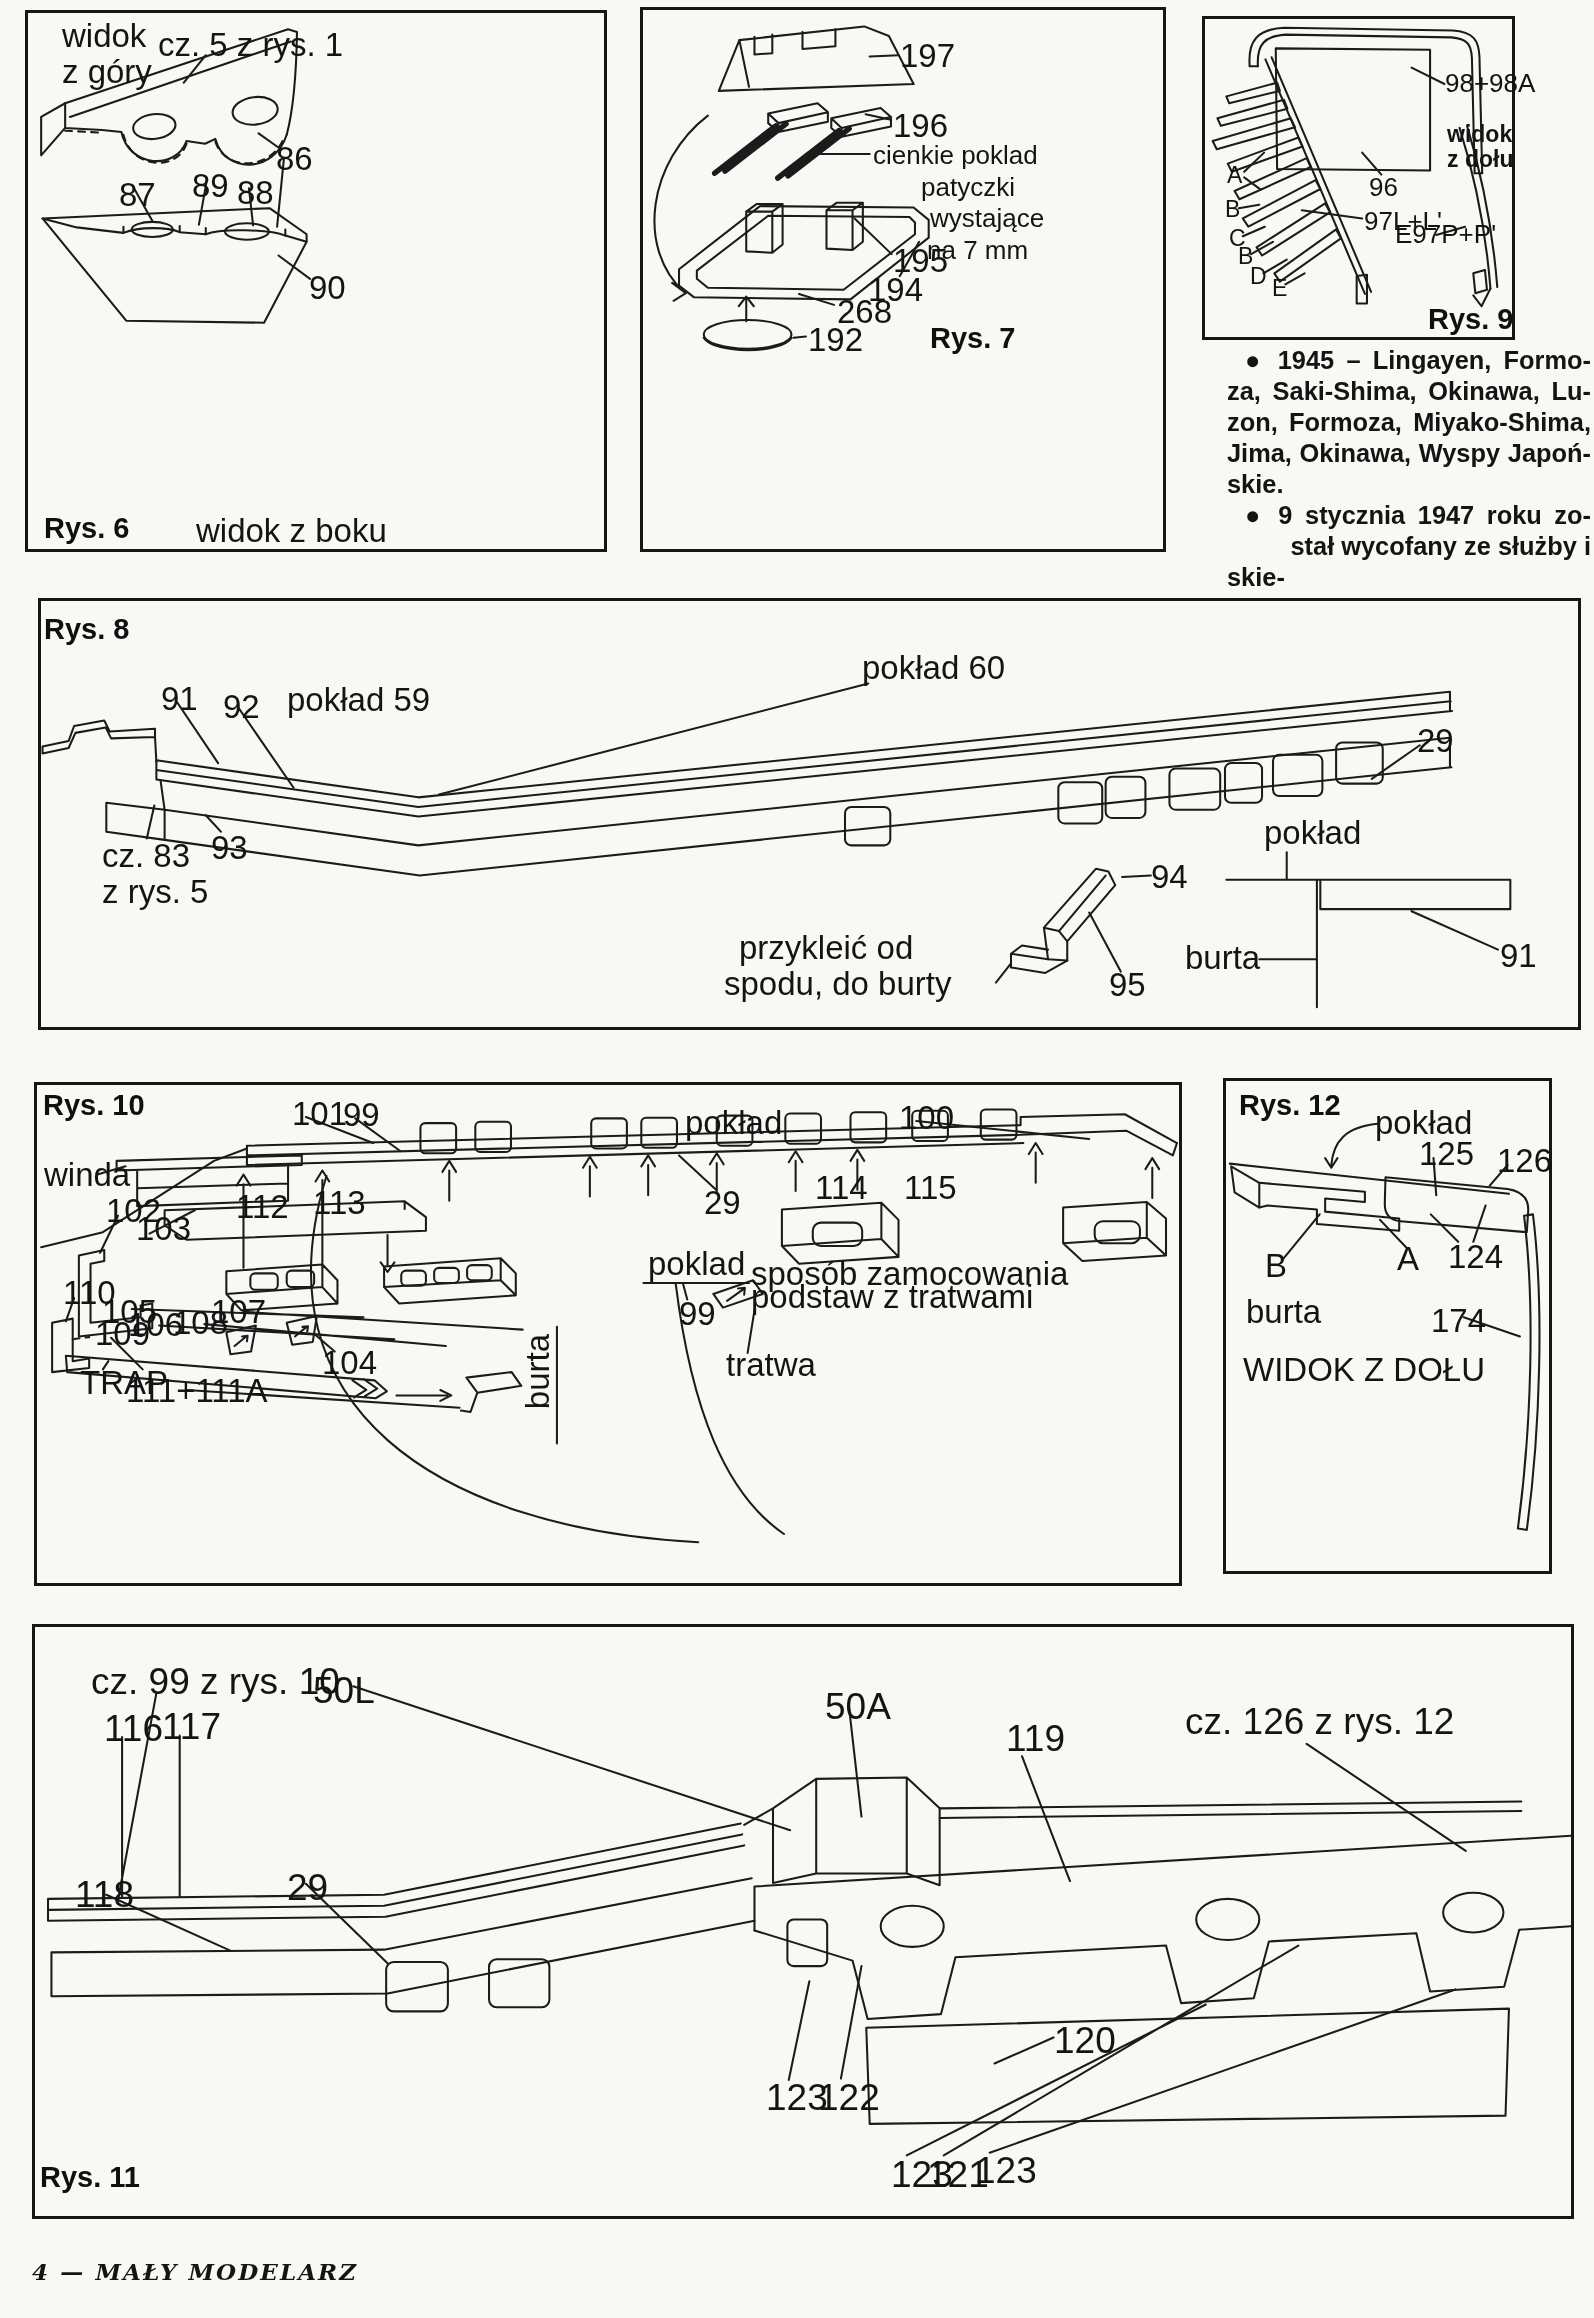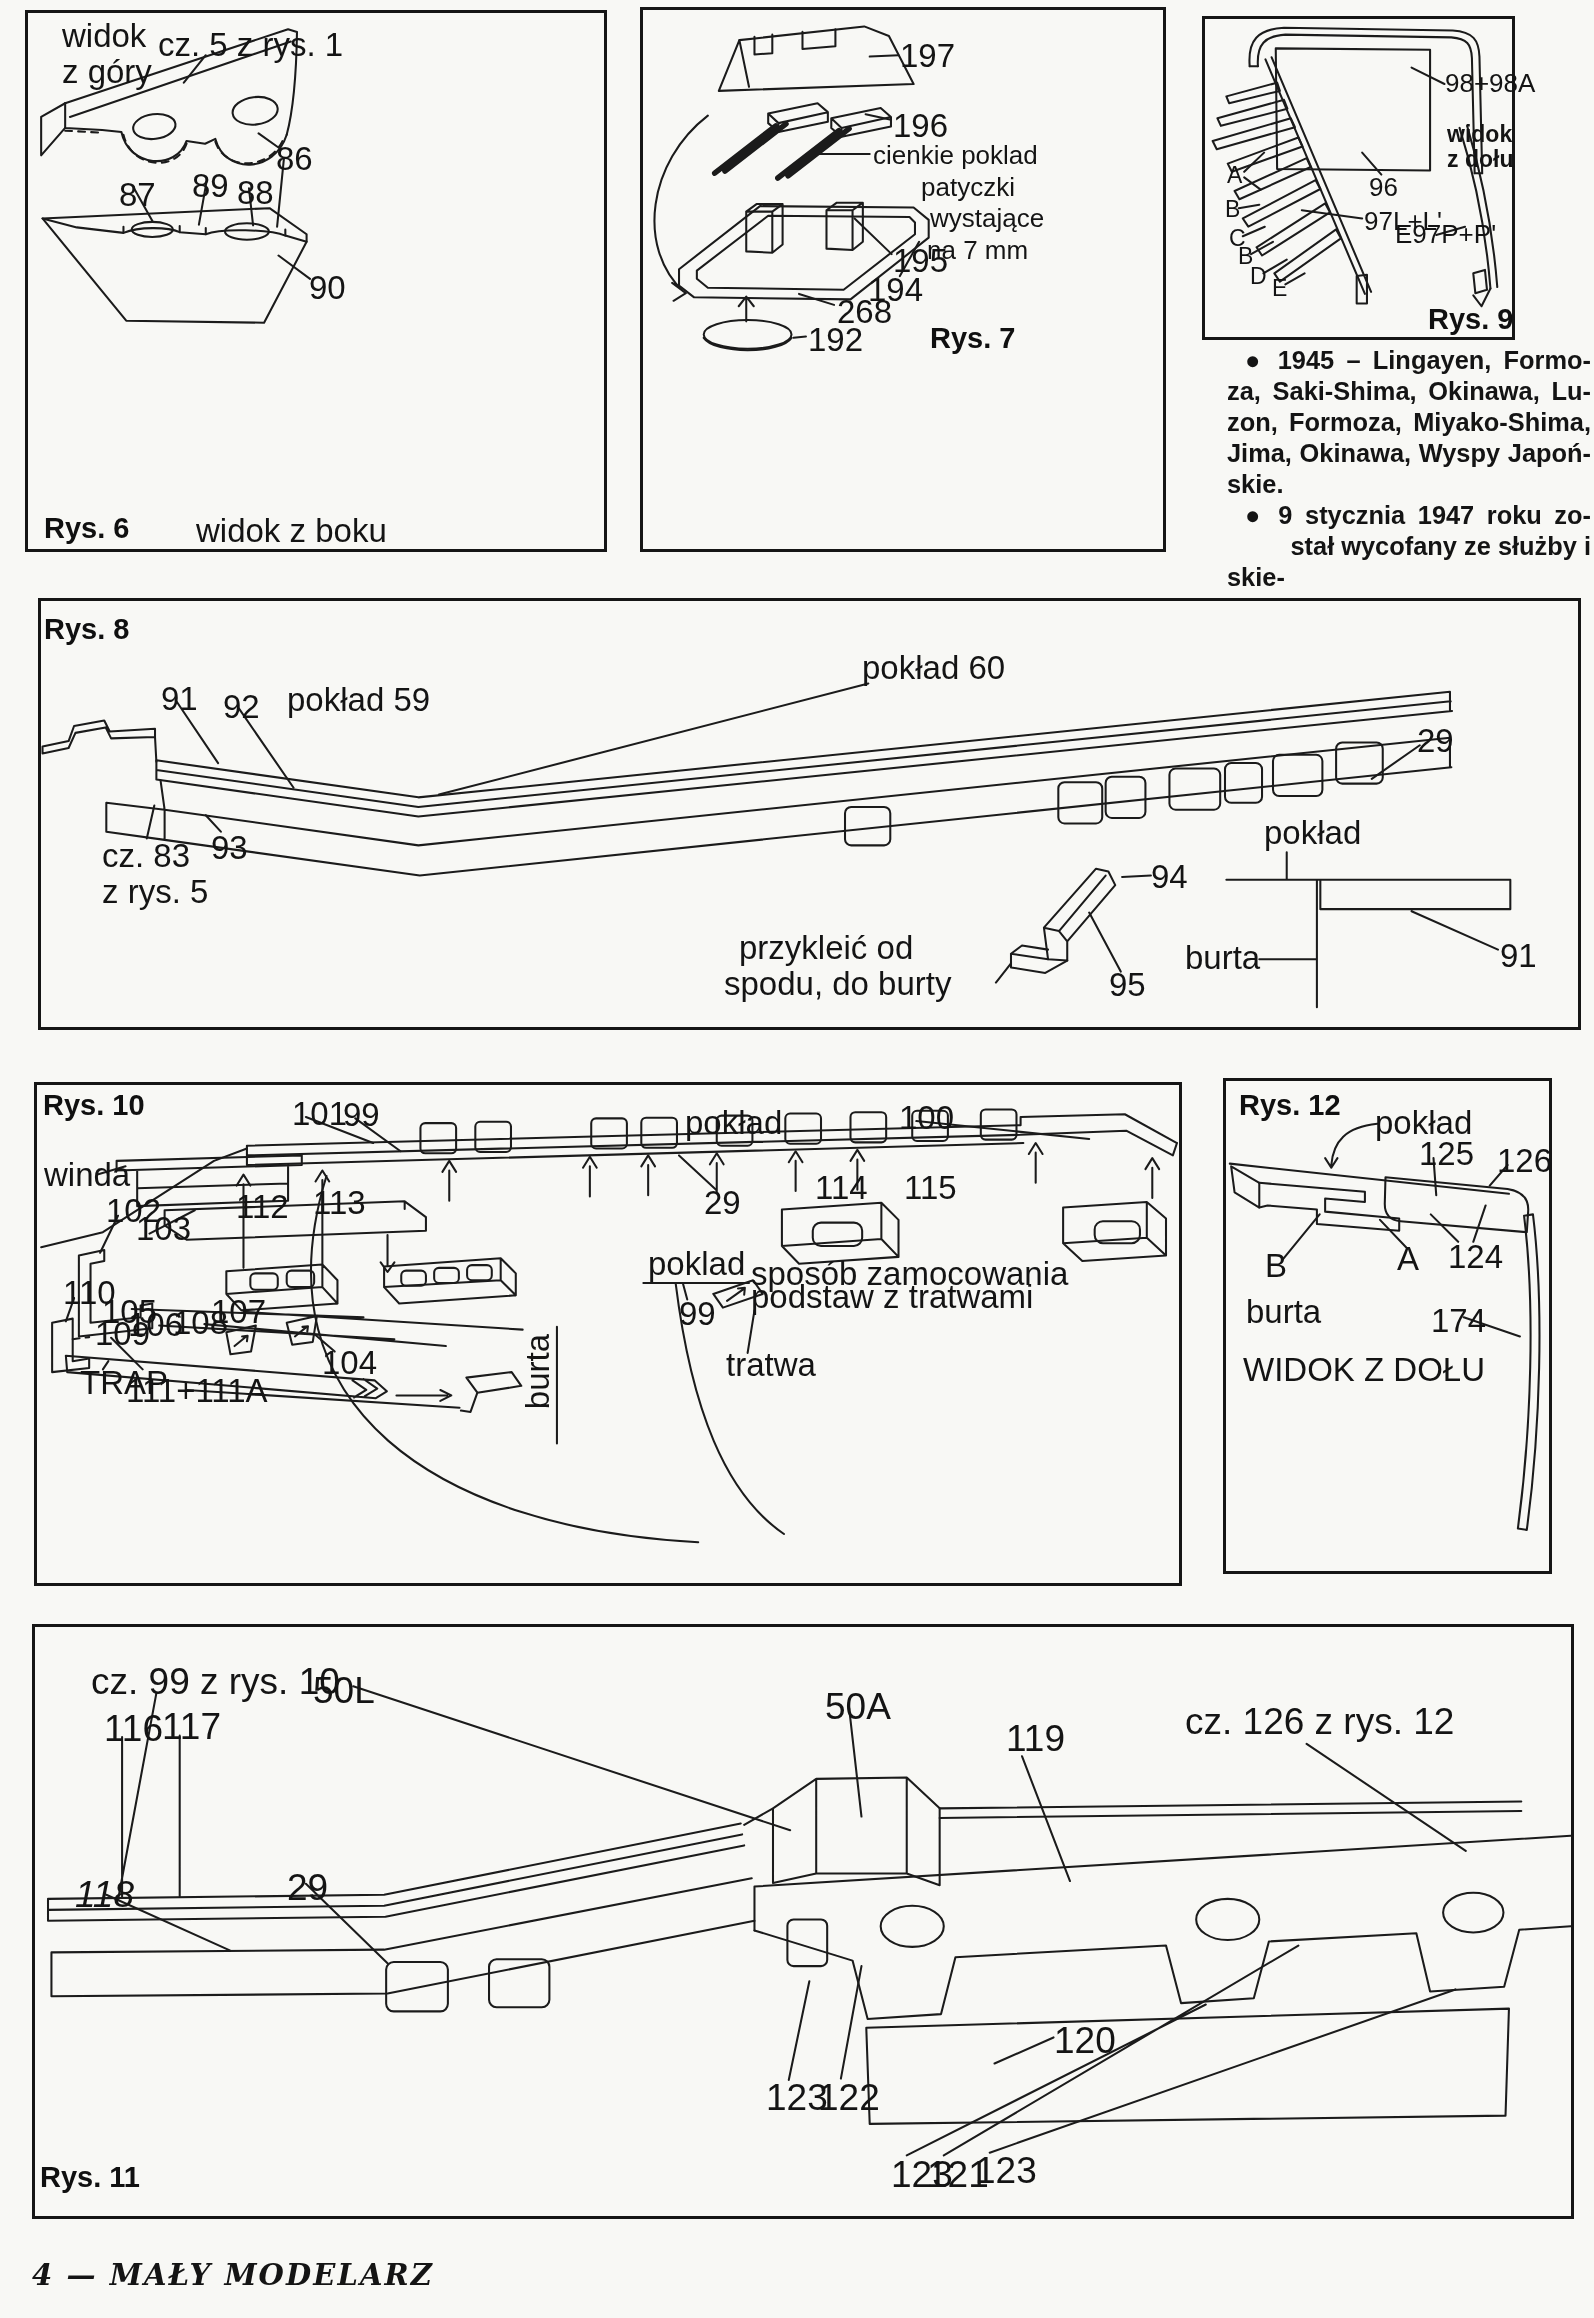--- a/index.html
+++ b/index.html
@@ -18,21 +18,21 @@
   .bold{font-weight:bold;}
   .ttl{position:absolute;font-weight:bold;font-size:29px;color:#101010;}
   .vert{writing-mode:vertical-rl;transform:rotate(180deg);}
   .hist{position:absolute;left:1227px;top:345px;width:364px;
         font-weight:bold;font-size:25.4px;line-height:31px;}
   .hline{text-align:justify;text-align-last:justify;}
   .hline.plain{text-align:right;text-align-last:left;}
   .hline.ind{text-indent:18px;}
   .footer{position:absolute;left:32px;top:2258px;
           font-family:"DejaVu Serif",serif;font-style:italic;font-weight:bold;
-          font-size:29px;letter-spacing:2.1px;}
+          font-size:23px;letter-spacing:2.1px;}
 </style>
 </head>
 <body>
 
 <div id="page">
 
   <div class="box" style="left:25.4px;top:10.3px;width:582px;height:542px;"></div>
   <div class="box" style="left:640px;top:6.9px;width:526px;height:545px;"></div>
   <div class="box" style="left:1202px;top:16px;width:313px;height:324px;"></div>
   <div class="box" style="left:38px;top:598px;width:1543px;height:432px;"></div>
@@ -308,21 +308,21 @@
   <div class="lbl" style="left:1431px;top:1303px;">174</div>
   <div class="lbl" style="left:1243px;top:1352px;">WIDOK Z DOŁU</div>
 
   <div class="lbl lg" style="left:91px;top:1662px;">cz. 99 z rys. 10</div>
   <div class="lbl lg" style="left:104px;top:1709px;">116</div>
   <div class="lbl lg" style="left:162px;top:1707px;">117</div>
   <div class="lbl lg" style="left:313px;top:1671px;">50L</div>
   <div class="lbl lg" style="left:825px;top:1687px;">50A</div>
   <div class="lbl lg" style="left:1006px;top:1719px;">119</div>
   <div class="lbl lg" style="left:1185px;top:1702px;">cz. 126 z rys. 12</div>
-  <div class="lbl lg" style="left:75px;top:1875px;font-style:italic;">118</div>
+  <div class="lbl lg" style="left:75px;top:1875px;">118</div>
   <div class="lbl lg" style="left:287px;top:1868px;">29</div>
   <div class="lbl lg" style="left:766px;top:2078px;">123</div>
   <div class="lbl lg" style="left:818px;top:2078px;">122</div>
   <div class="lbl lg" style="left:1054px;top:2021px;">120</div>
   <div class="lbl lg" style="left:891px;top:2155px;">123</div>
   <div class="lbl lg" style="left:927px;top:2155px;">121</div>
   <div class="lbl lg" style="left:975px;top:2151px;">123</div>
   <div class="ttl" style="left:40px;top:2161px;">Rys. 11</div>
 
   <div class="footer">4 — MAŁY MODELARZ</div>

